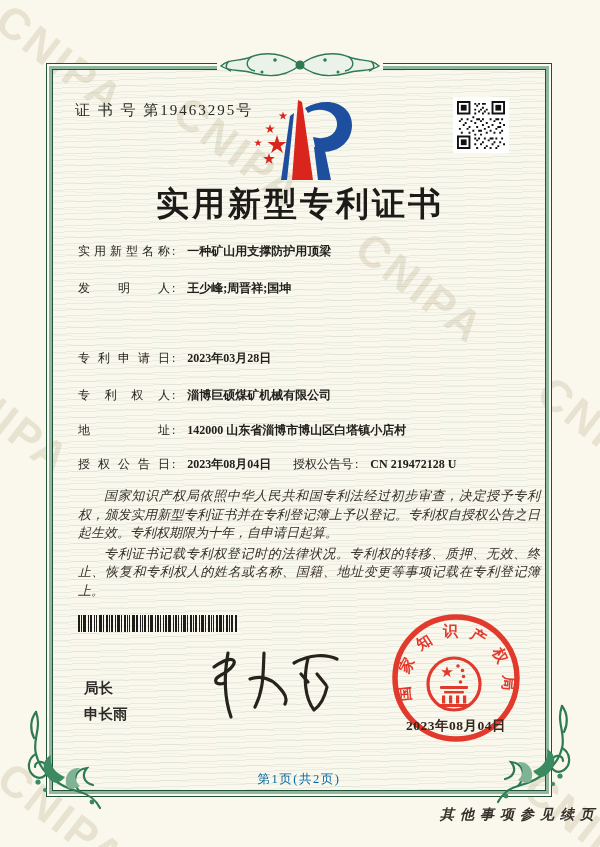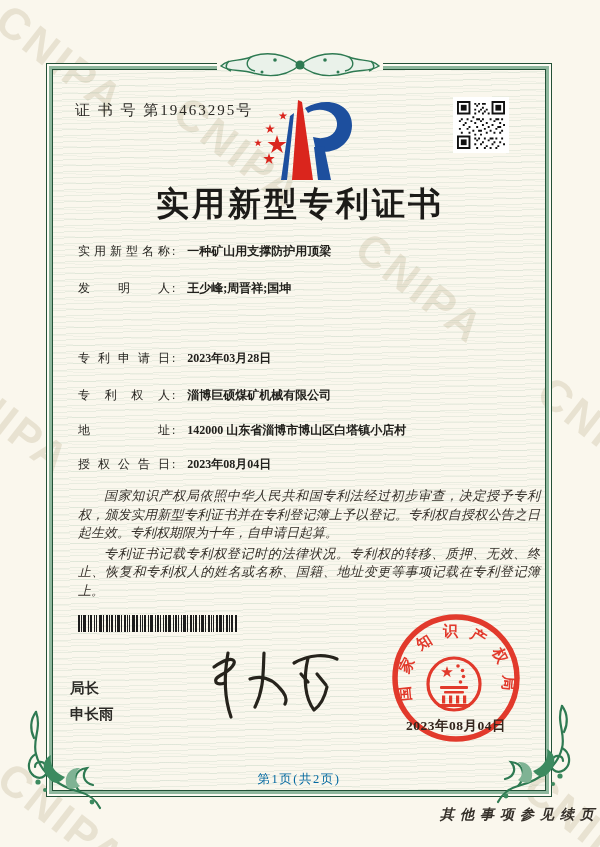--- a/index.html
+++ b/index.html
@@ -26,21 +26,21 @@
       letter-spacing:3px;color:#1c1b18;}
   .field-row{left:78px;width:462px;height:22px;font-size:12px;color:#262420;}
   .flabel{display:inline-block;width:92px;text-align:justify;text-align-last:justify;vertical-align:top;}
   .fcolon{display:inline-block;margin-left:2px;}
   .fvalue{display:inline-block;margin-left:12px;font-weight:600;color:#21201c;}
   .pair2{position:absolute;left:215px;top:0;white-space:nowrap;}
   .paras{left:78px;top:487px;width:462px;z-index:3;}
   .paras p{font-size:13px;line-height:18.5px;text-align:justify;text-indent:2em;
       font-style:italic;color:var(--kai);font-weight:500;}
   .paras p+p{margin-top:2px;}
-  .signer{left:70px;top:675px;font-family:"Liberation Sans","DejaVu Sans",sans-serif;
+  .signer{left:84px;top:675px;font-family:"Liberation Sans","DejaVu Sans",sans-serif;
       font-size:14.5px;font-weight:600;color:#2c2b27;line-height:26px;z-index:3;}
   .seal-date{left:396px;top:717px;width:120px;text-align:center;font-size:13.5px;font-weight:700;
       color:#33251c;z-index:6;letter-spacing:0.5px;}
   .page-note{left:46px;width:506px;top:771px;text-align:center;font-size:12.5px;
       letter-spacing:1.5px;color:#0369a1;z-index:3;}
   .cont-note{left:0;width:600px;top:806px;text-align:right;font-size:14px;font-style:italic;
       letter-spacing:6px;color:var(--kai);font-weight:600;z-index:3;}
   svg{display:block;}
   .logo{left:250px;top:92px;z-index:3;}
   .qr{left:453px;top:97px;z-index:3;background:#fff;padding:4px;}
@@ -165,20 +165,21 @@
     <span class="flabel">专利申请日</span><span class="fcolon">:</span><span class="fvalue">2023年03月28日</span>
   </div>
   <div class="abs field-row" style="top:387px">
     <span class="flabel">专利权人</span><span class="fcolon">:</span><span class="fvalue">淄博巨硕煤矿机械有限公司</span>
   </div>
   <div class="abs field-row" style="top:422px">
     <span class="flabel">地址</span><span class="fcolon">:</span><span class="fvalue">142000 山东省淄博市博山区白塔镇小店村</span>
   </div>
   <div class="abs field-row" style="top:456px">
     <span class="flabel">授权公告日</span><span class="fcolon">:</span><span class="fvalue">2023年08月04日</span>
+    <span class="pair2"><span>授权公告号</span><span class="fcolon">:</span><span class="fvalue">CN 219472128 U</span></span>
   </div>
 
   <div class="abs paras">
     <p>国家知识产权局依照中华人民共和国专利法经过初步审查，决定授予专利权，颁发实用新型专利证书并在专利登记簿上予以登记。专利权自授权公告之日起生效。专利权期限为十年，自申请日起算。</p>
     <p>专利证书记载专利权登记时的法律状况。专利权的转移、质押、无效、终止、恢复和专利权人的姓名或名称、国籍、地址变更等事项记载在专利登记簿上。</p>
   </div>
 
   <svg class="abs barcode" width="160" height="17" viewBox="0 0 160 17">
     <path fill="#1c1c1c" d="M0 0h2v17H0z M3 0h1v17H3z M5 0h3v17H5z M10 0h1v17h-1z M12 0h2v17h-2z M16 0h1v17h-1z M18 0h1v17h-1z M21 0h3v17h-3z M25 0h1v17h-1z M28 0h2v17h-2z M31 0h1v17h-1z M33 0h2v17h-2z M37 0h1v17h-1z M39 0h3v17h-3z M43 0h1v17h-1z M46 0h2v17h-2z M49 0h1v17h-1z M51 0h1v17h-1z M54 0h3v17h-3z M58 0h2v17h-2z M62 0h1v17h-1z M64 0h1v17h-1z M66 0h2v17h-2z M70 0h1v17h-1z M72 0h3v17h-3z M77 0h1v17h-1z M79 0h2v17h-2z M82 0h1v17h-1z M85 0h1v17h-1z M87 0h2v17h-2z M90 0h3v17h-3z M95 0h1v17h-1z M97 0h2v17h-2z M100 0h1v17h-1z M103 0h1v17h-1z M105 0h3v17h-3z M109 0h1v17h-1z M112 0h2v17h-2z M115 0h1v17h-1z M117 0h2v17h-2z M121 0h1v17h-1z M123 0h3v17h-3z M127 0h1v17h-1z M130 0h2v17h-2z M133 0h1v17h-1z M135 0h1v17h-1z M138 0h2v17h-2z M141 0h3v17h-3z M145 0h1v17h-1z M148 0h2v17h-2z M151 0h1v17h-1z M153 0h2v17h-2z M157 0h2v17h-2z"></path>
   </svg>

